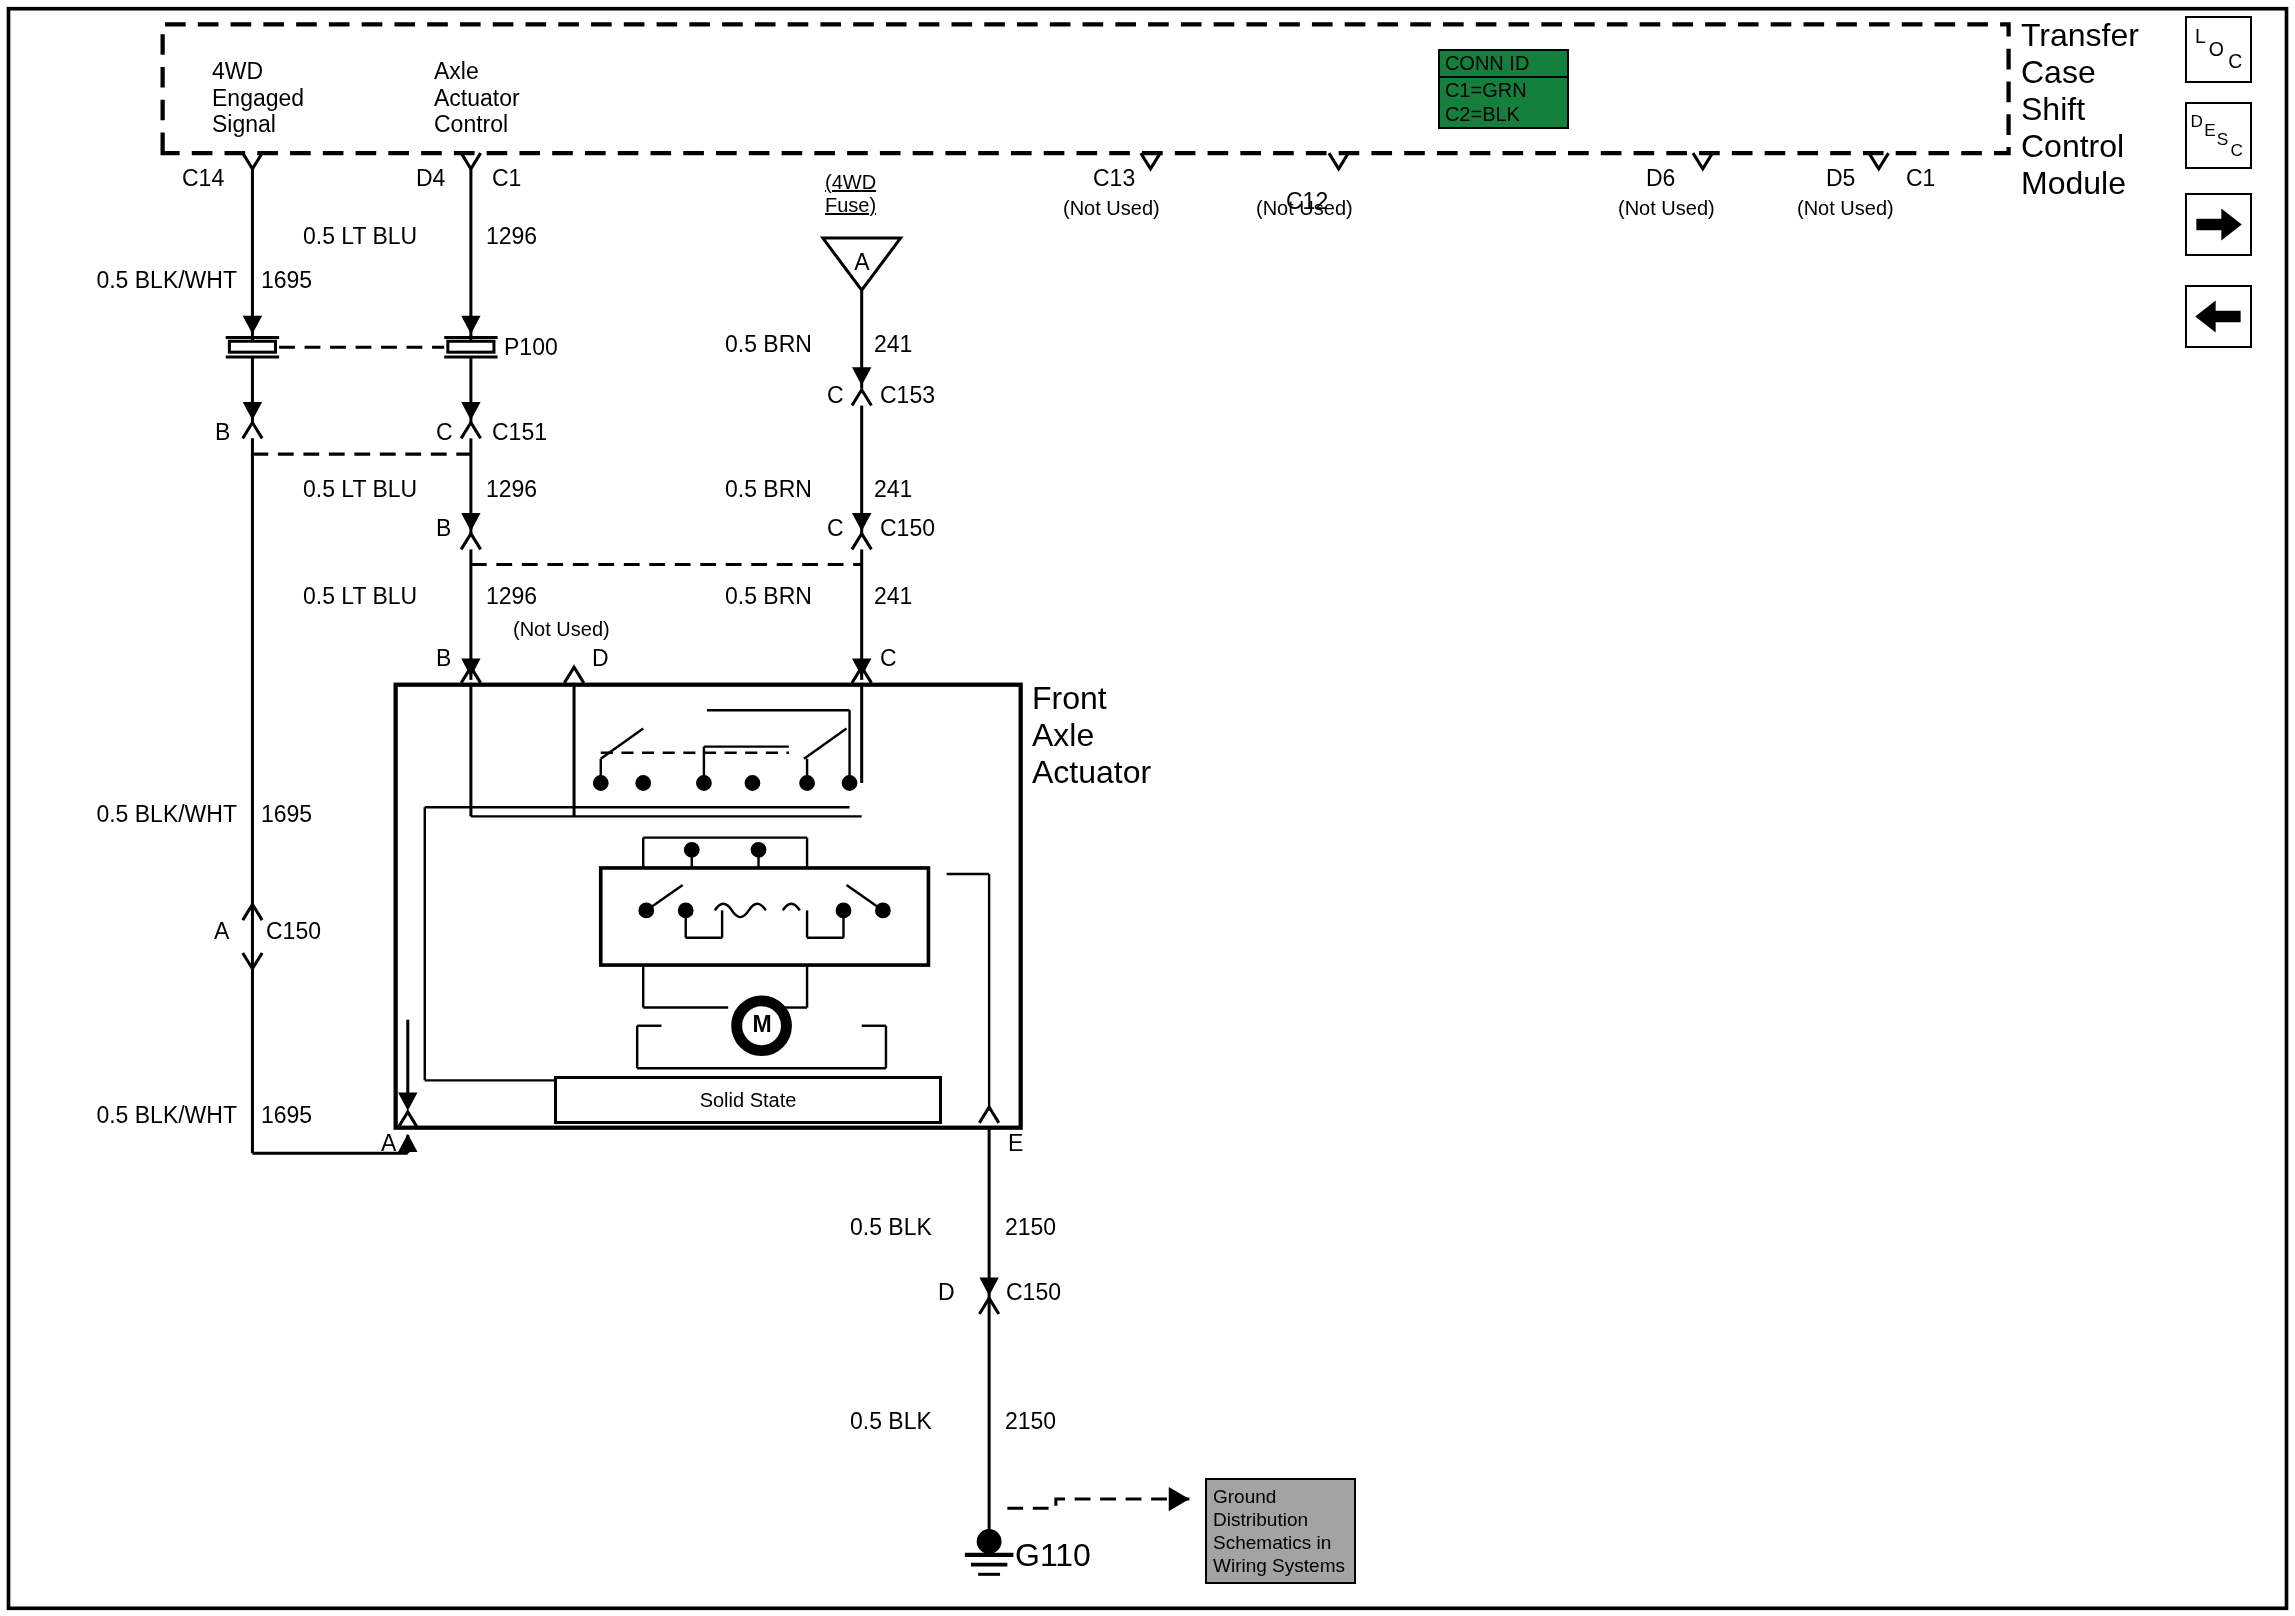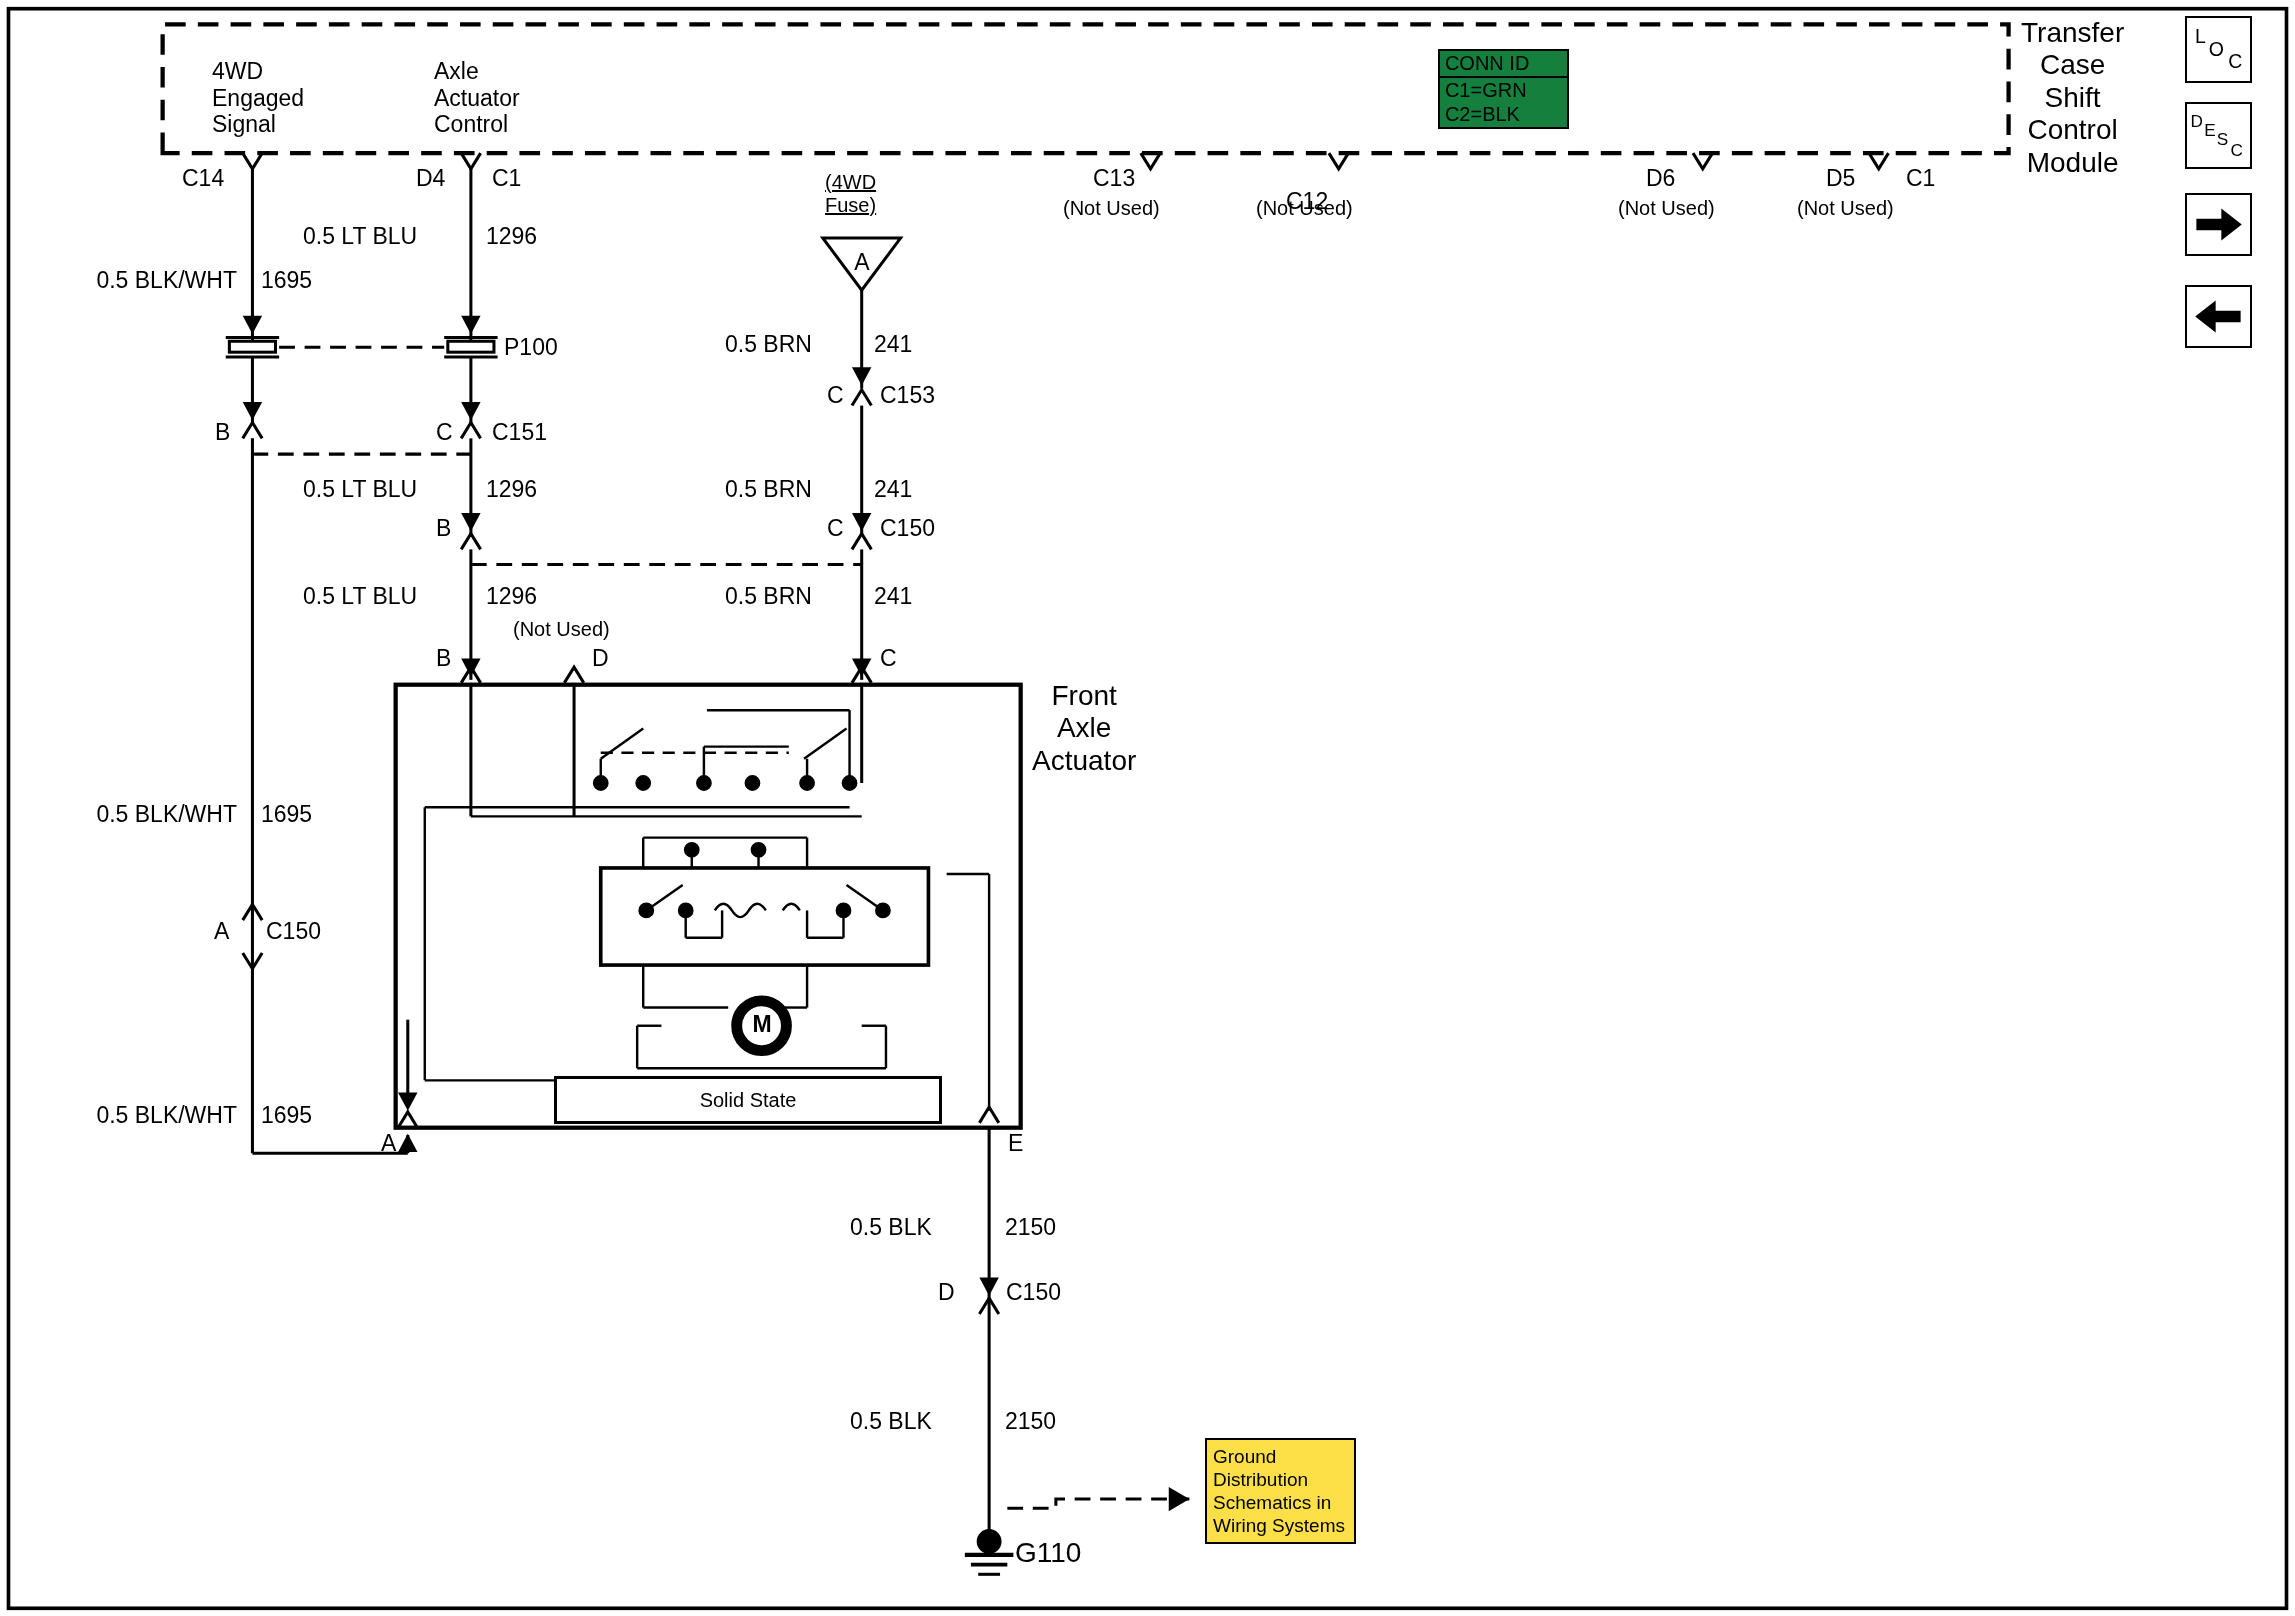--- a/index.html
+++ b/index.html
@@ -26,21 +26,21 @@
     width: 2295px;
     height: 1617px;
   }
   .lbl {
     position: absolute;
     color: #000;
     white-space: pre;
     line-height: 1.16;
     font-family: "Liberation Sans", sans-serif;
   }
-  .f-xl { font-size: 28px; text-align: center; }
+  .f-xl { font-size: 32px; }
   .f-lg { font-size: 23px; }
   .f-md { font-size: 23px; }
   .f-sm { font-size: 20px; }
   .ctr { text-align: center; }
   .rt { text-align: right; }
   .toolbtn {
     position: absolute;
     border: 2.4px solid #000;
     background: #fff;
     box-sizing: border-box;
@@ -56,25 +56,26 @@
     padding: 1.2px 4.9px;
     font-size: 20px;
   }
   .conn-box .ln {
     padding: 0.6px 4.9px;
     font-size: 20px;
   }
   .ground-note {
     position: absolute;
     border: 2.4px solid #000;
-    background: #fde047;
+    background: #a3a3a3;
     box-sizing: border-box;
     padding: 4.9px 6px;
     font-size: 19px;
     line-height: 1.22;
+    margin-top: 40px;
   }
   .solid-state-box {
     position: absolute;
     border: 3px solid #000;
     background: #fff;
     box-sizing: border-box;
     display: flex;
     align-items: center;
     justify-content: center;
     font-size: 20px;

